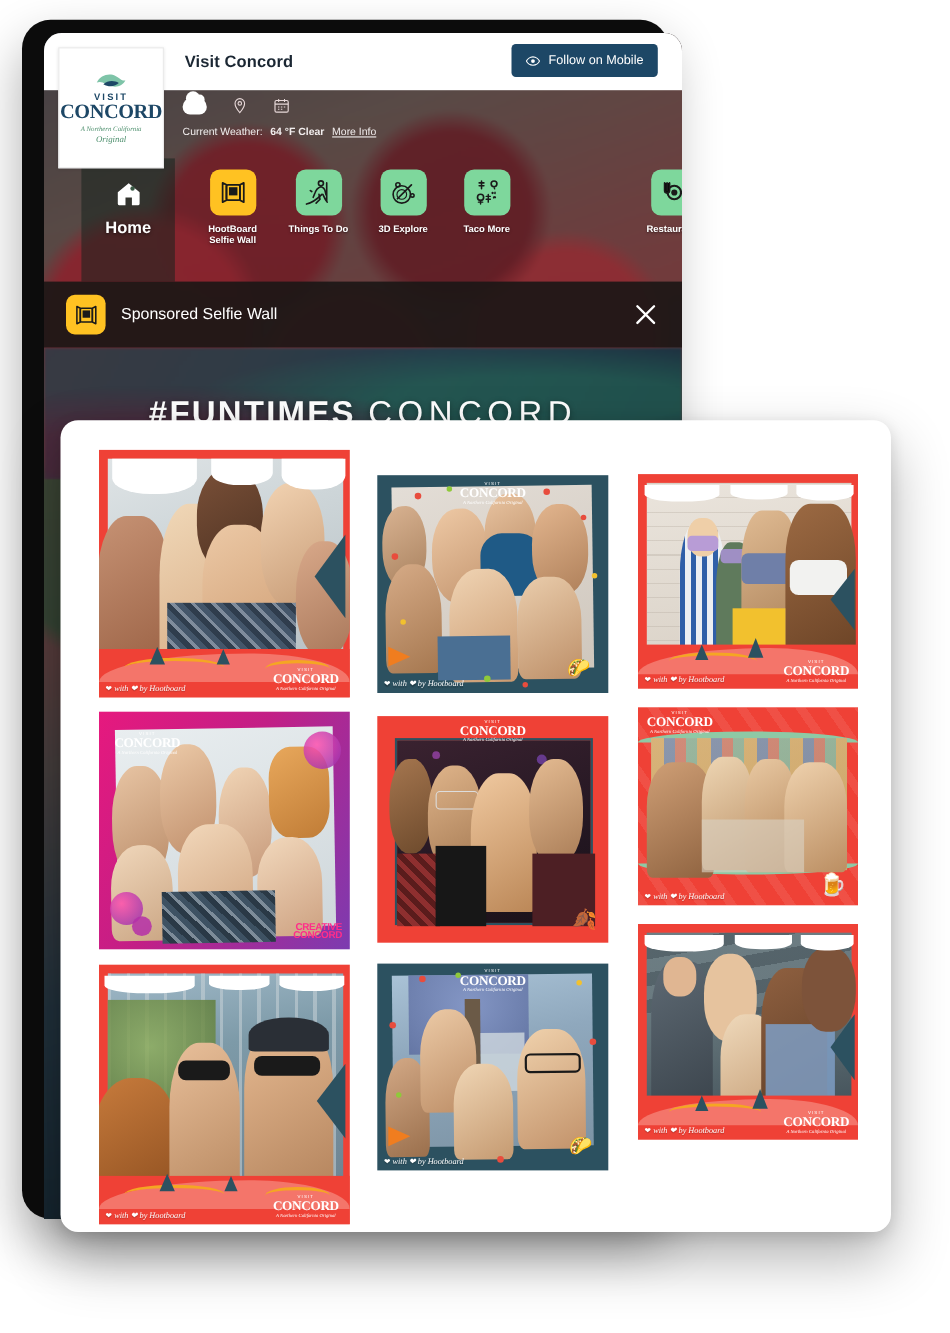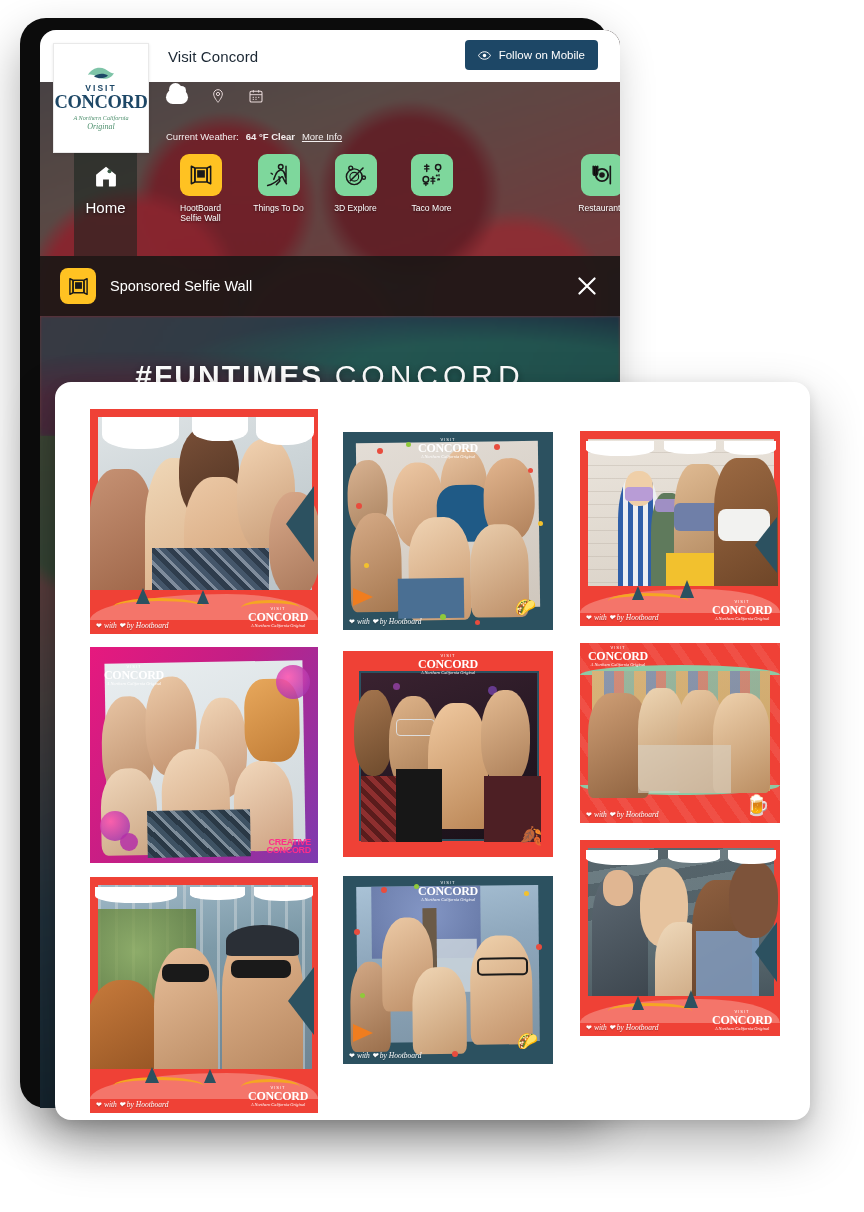--- a/index.html
+++ b/index.html
@@ -31,21 +31,21 @@
       radial-gradient(circle at 70% 45%, rgba(46,92,72,.7) 0 10%, transparent 12%),
       linear-gradient(160deg,#4a4a52 0%,#6d5b56 16%,#8f4a4c 34%,#5c5352 52%,#2d4352 68%,#1c3240 85%,#14222c 100%);
     filter:blur(2px); transform:scale(1.06);
   }
   .kiosk-bg::after{ content:""; position:absolute; inset:0;
     background:linear-gradient(180deg,rgba(0,0,0,.18),rgba(0,0,0,.30)); }
 
   
   .topbar { position:absolute; left:0; top:0; width:100%; height:52px;
     background:#ffffff; display:flex; align-items:center; }
-  .brand-title { margin-left:128px; font-size:15px; font-weight:400; color:#1b2733;
+  .brand-title { margin-left:128px; font-size:15px; font-weight:700; color:#1b2733;
     letter-spacing:.1px; }
   .follow-btn { position:absolute; right:22px; top:10px; height:30px;
     background:#1d4766; color:#fff; border:none; border-radius:4px;
     display:flex; align-items:center; gap:8px; padding:0 13px;
     font-size:11.5px; font-family:"Liberation Sans", sans-serif; cursor:pointer; }
   .eye { width:13px; height:13px; display:block; }
 
   
   .logo-tile { position:absolute; left:13px; top:13px; width:96px; height:110px;
     background:#fff; border:1px solid #e9e9e9; display:flex; flex-direction:column;
@@ -62,37 +62,37 @@
     font-size:8px; color:#4d8f6d; margin-top:1px; }
 
   
   .weatherbar { position:absolute; left:0; top:52px; width:100%; height:62px; }
   .wx-icons { position:absolute; left:126px; top:6px; display:flex; gap:22px; align-items:center; }
   .wx-cloud { width:22px; height:15px; background:#fff; border-radius:11px 11px 9px 9px; position:relative; }
   .wx-cloud::before{content:"";position:absolute;left:3px;top:-6px;width:13px;height:13px;background:#fff;border-radius:50%;}
   .wx-cloud::after{content:"";position:absolute;right:2px;top:-3px;width:9px;height:9px;background:#fff;border-radius:50%;}
   .wx-ico { width:16px; height:16px; }
   .wx-text { position:absolute; left:126px; top:33px; font-size:9.5px; color:#f2eeee;
-    display:flex; align-items:flex-start; gap:7px; white-space:nowrap;margin-top:16px; }
+    display:flex; align-items:flex-start; gap:7px; white-space:nowrap; }
   .wx-text .lbl { font-weight:400; }
   .wx-text .val { font-weight:700; }
   .wx-text .more { text-decoration:underline; font-weight:400; }
   .sponsor-wrap { position:absolute; right:15px; top:6px; display:flex; align-items:center; gap:9px; }
   .sponsor-label { font-size:9.5px; font-weight:700; color:#fff; }
   .sponsor-card { width:48px; height:48px; background:#fff; border-radius:3px;
     display:flex; flex-direction:column; align-items:center; justify-content:center;
     padding:3px; box-shadow:0 1px 3px rgba(0,0,0,.2); }
   .sponsor-logo { width:24px; height:20px; }
   .sponsor-name { font-size:4.6px; font-weight:700; color:#1d4766; text-align:center;
     line-height:1.25; margin-top:2px; }
 
   
   .navrow { position:absolute; left:0; top:114px; width:100%; height:112px; }
-  .navitem { position:absolute; top:0; width:63px; height:112px;
-    display:flex; flex-direction:column; align-items:center; padding-top:10px; cursor:pointer; }
+  .navitem { position:absolute; top:0; width:85px; height:112px;
+    display:flex; flex-direction:column; align-items:center; padding-top:10px; cursor:pointer;font-weight:bold; }
   .navitem.home { background:rgba(22,34,30,.55); left:34px; padding-top:18px; }
   .tile { width:42px; height:42px; border-radius:9px; background:#7ed79c;
     display:flex; align-items:center; justify-content:center; }
   .tile.accent { background:#ffc222; }
   .tile svg { width:28px; height:28px; }
   .navlabel { margin-top:7px; font-size:8.6px; color:#ffffff; text-align:center;
     line-height:1.22; text-shadow:0 1px 2px rgba(0,0,0,.5); }
   .navlabel.home { font-size:15px; margin-top:9px; text-shadow:0 1px 3px rgba(0,0,0,.6); }
   .home-ico { width:28px; height:28px; }
 

